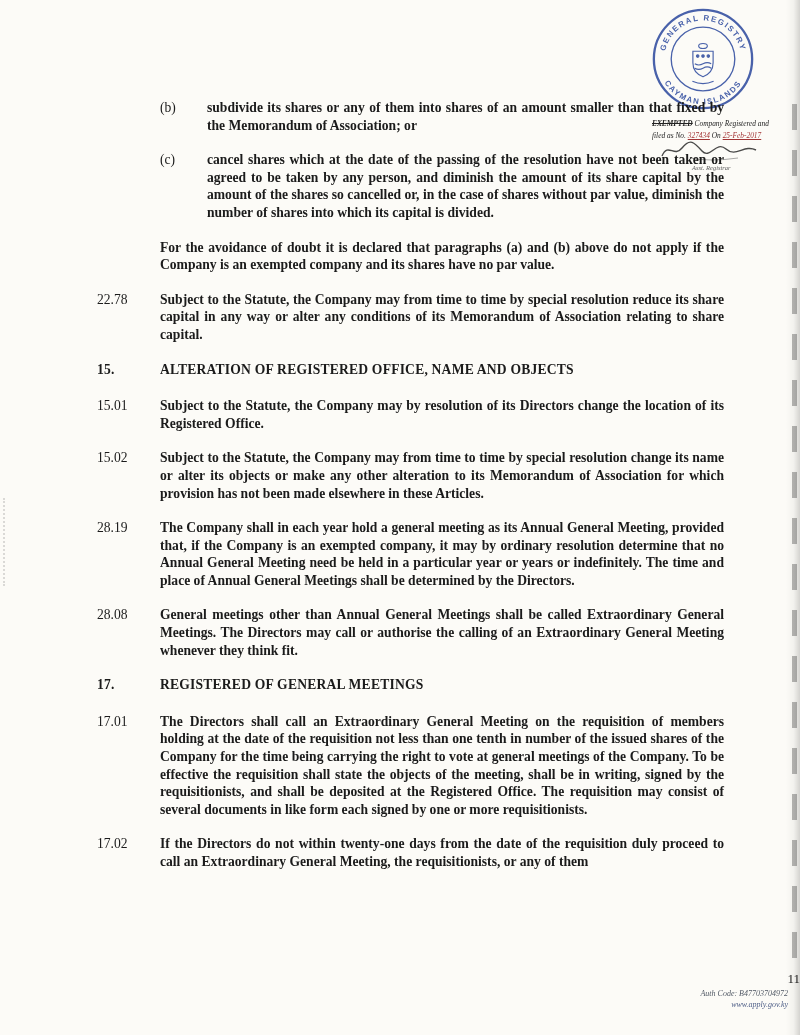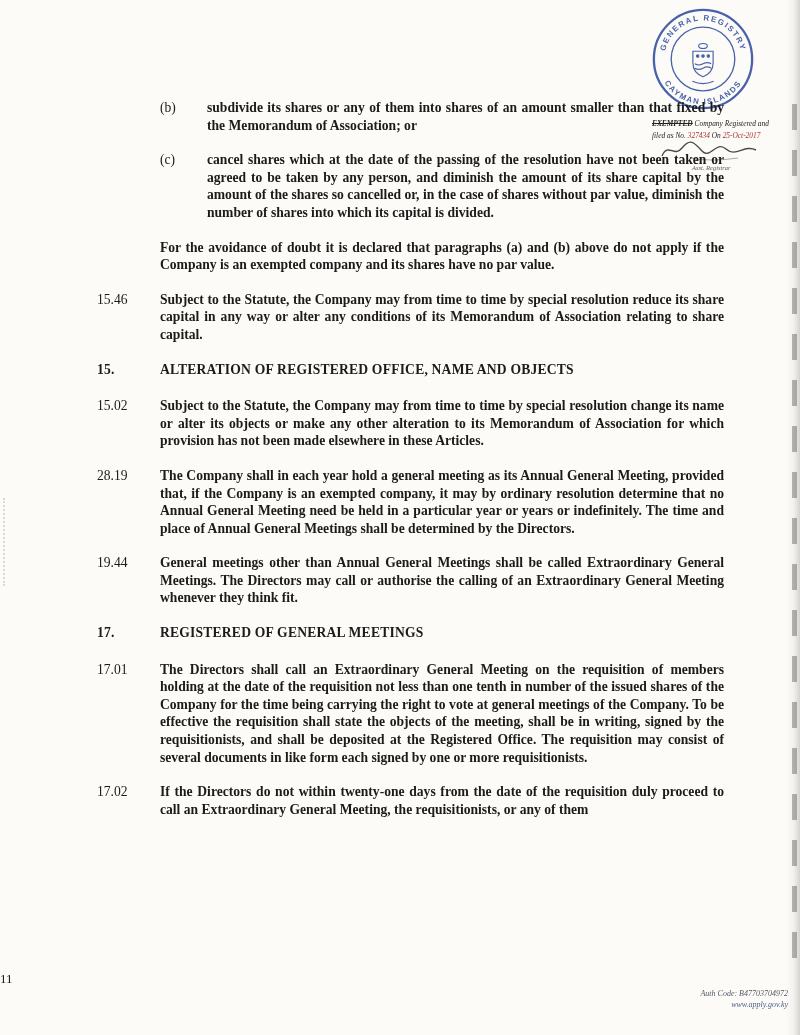--- a/index.html
+++ b/index.html
@@ -25,29 +25,29 @@
   
   .stamp-wrap { position:absolute; left:650px; top:6px; width:150px; }
   .seal { display:block; opacity:.92; }
   .seal-text { font-family:"Liberation Sans", sans-serif; font-size:8.2px; font-weight:bold; letter-spacing:1.6px; }
   .reg-lines {
     position:absolute; left:2px; top:112px; width:148px;
     font-size:7.4px; line-height:12px; font-style:italic; color:#222;
     font-family:"Liberation Serif", serif;
   }
   .reg-em { font-weight:bold; font-style:italic; text-decoration:line-through; }
-  .reg-red { color:#a23434; }
+  .reg-red { color:#a23434;text-decoration:underline; }
   .signature { position:absolute; left:5px; top:132px; width:110px; }
   .sig-label {
     position:absolute; left:42px; top:158px; font-size:6.5px; color:#5a5a5a;
     font-style:italic; white-space:nowrap;
   }
 
   
-  .page-number { position:absolute; left:0; right:0; top:971px; text-align:left; font-size:13px; }
+  .page-number { position:absolute; left:0; right:0; top:971px; text-align:right; font-size:13px; }
   .footer-meta {
     position:absolute; right:12px; top:988px; text-align:right;
     font-size:8px; font-style:italic; line-height:11px;margin-left:11px;
   }
   .footer-auth { color:#525a66; }
   .footer-url { color:#4d5d86; }
 
   
   .scan-edge {
     position:absolute; right:0; top:0; width:14px; height:100%;
@@ -93,21 +93,21 @@
         <circle cx="55" cy="52" r="1.3" fill="#3a55a4"></circle>
         <circle cx="60.5" cy="52" r="1.3" fill="#3a55a4"></circle>
         <path d="M46.5,60 q4,2.5 8.5,0 q4.5,-2.5 8.5,0"></path>
         <path d="M46.5,64.5 q4,2.5 8.5,0 q4.5,-2.5 8.5,0"></path>
         <path d="M44,78 q11,5 22,0"></path>
       </g>
     </svg>
 
     <div class="reg-lines">
       <div><span class="reg-em">EXEMPTED</span><span> Company Registered and</span></div>
-      <div><span>filed as No. </span><span class="reg-red">327434</span><span> On </span><span class="reg-red">25-Oct-2017</span></div>
+      <div><span>filed as No. </span><span class="reg-red">327434</span><span> On </span><span class="reg-red">25-Feb-2017</span></div>
     </div>
 
     <svg class="signature" width="100" height="26" viewBox="0 0 100 26" aria-hidden="true">
       <path d="M2,18 C8,4 14,20 22,10 S34,4 42,13 S56,2 66,11 S84,6 96,12" fill="none" stroke="#2a2a2a" stroke-width="1.4" opacity="0.85"></path>
       <path d="M30,20 q20,4 48,0" fill="none" stroke="#2a2a2a" stroke-width="0.8" opacity="0.5"></path>
     </svg>
     <div class="sig-label">Asst. Registrar</div>
   </div>
 
   <div class="doc-body">
@@ -117,37 +117,41 @@
       </div>
       <div class="block sub">
         <span class="num">(c)</span>
         <span class="txt">cancel shares which at the date of the passing of the resolution have not been taken or agreed to be taken by any person, and diminish the amount of its share capital by the amount of the shares so cancelled or, in the case of shares without par value, diminish the number of shares into which its capital is divided.</span>
       </div>
       <div class="block para">
         <span class="num"></span>
         <span class="txt">For the avoidance of doubt it is declared that paragraphs (a) and (b) above do not apply if the Company is an exempted company and its shares have no par value.</span>
       </div>
       <div class="block item">
-        <span class="num">15.46</span>
+        <span class="num">22.78</span>
         <span class="txt">Subject to the Statute, the Company may from time to time by special resolution reduce its share capital in any way or alter any conditions of its Memorandum of Association relating to share capital.</span>
       </div>
       <div class="block heading">
         <span class="num">15.</span>
         <span class="txt">ALTERATION OF REGISTERED OFFICE, NAME AND OBJECTS</span>
+      </div>
+      <div class="block item">
+        <span class="num">15.01</span>
+        <span class="txt">Subject to the Statute, the Company may by resolution of its Directors change the location of its Registered Office.</span>
       </div>
       <div class="block item">
         <span class="num">15.02</span>
         <span class="txt">Subject to the Statute, the Company may from time to time by special resolution change its name or alter its objects or make any other alteration to its Memorandum of Association for which provision has not been made elsewhere in these Articles.</span>
       </div>
       <div class="block item">
         <span class="num">28.19</span>
         <span class="txt">The Company shall in each year hold a general meeting as its Annual General Meeting, provided that, if the Company is an exempted company, it may by ordinary resolution determine that no Annual General Meeting need be held in a particular year or years or indefinitely.  The time and place of Annual General Meetings shall be determined by the Directors.</span>
       </div>
       <div class="block item">
-        <span class="num">19.44</span>
+        <span class="num">28.08</span>
         <span class="txt">General meetings other than Annual General Meetings shall be called Extraordinary General Meetings.  The Directors may call or authorise the calling of an Extraordinary General Meeting whenever they think fit.</span>
       </div>
       <div class="block heading">
         <span class="num">17.</span>
         <span class="txt">REGISTERED OF GENERAL MEETINGS</span>
       </div>
       <div class="block item">
         <span class="num">17.01</span>
         <span class="txt">The Directors shall call an Extraordinary General Meeting on the requisition of members holding at the date of the requisition not less than one tenth in number of the issued shares of the Company for the time being carrying the right to vote at general meetings of the Company.  To be effective the requisition shall state the objects of the meeting, shall be in writing, signed by the requisitionists, and shall be deposited at the Registered Office.  The requisition may consist of several documents in like form each signed by one or more requisitionists.</span>
       </div>

